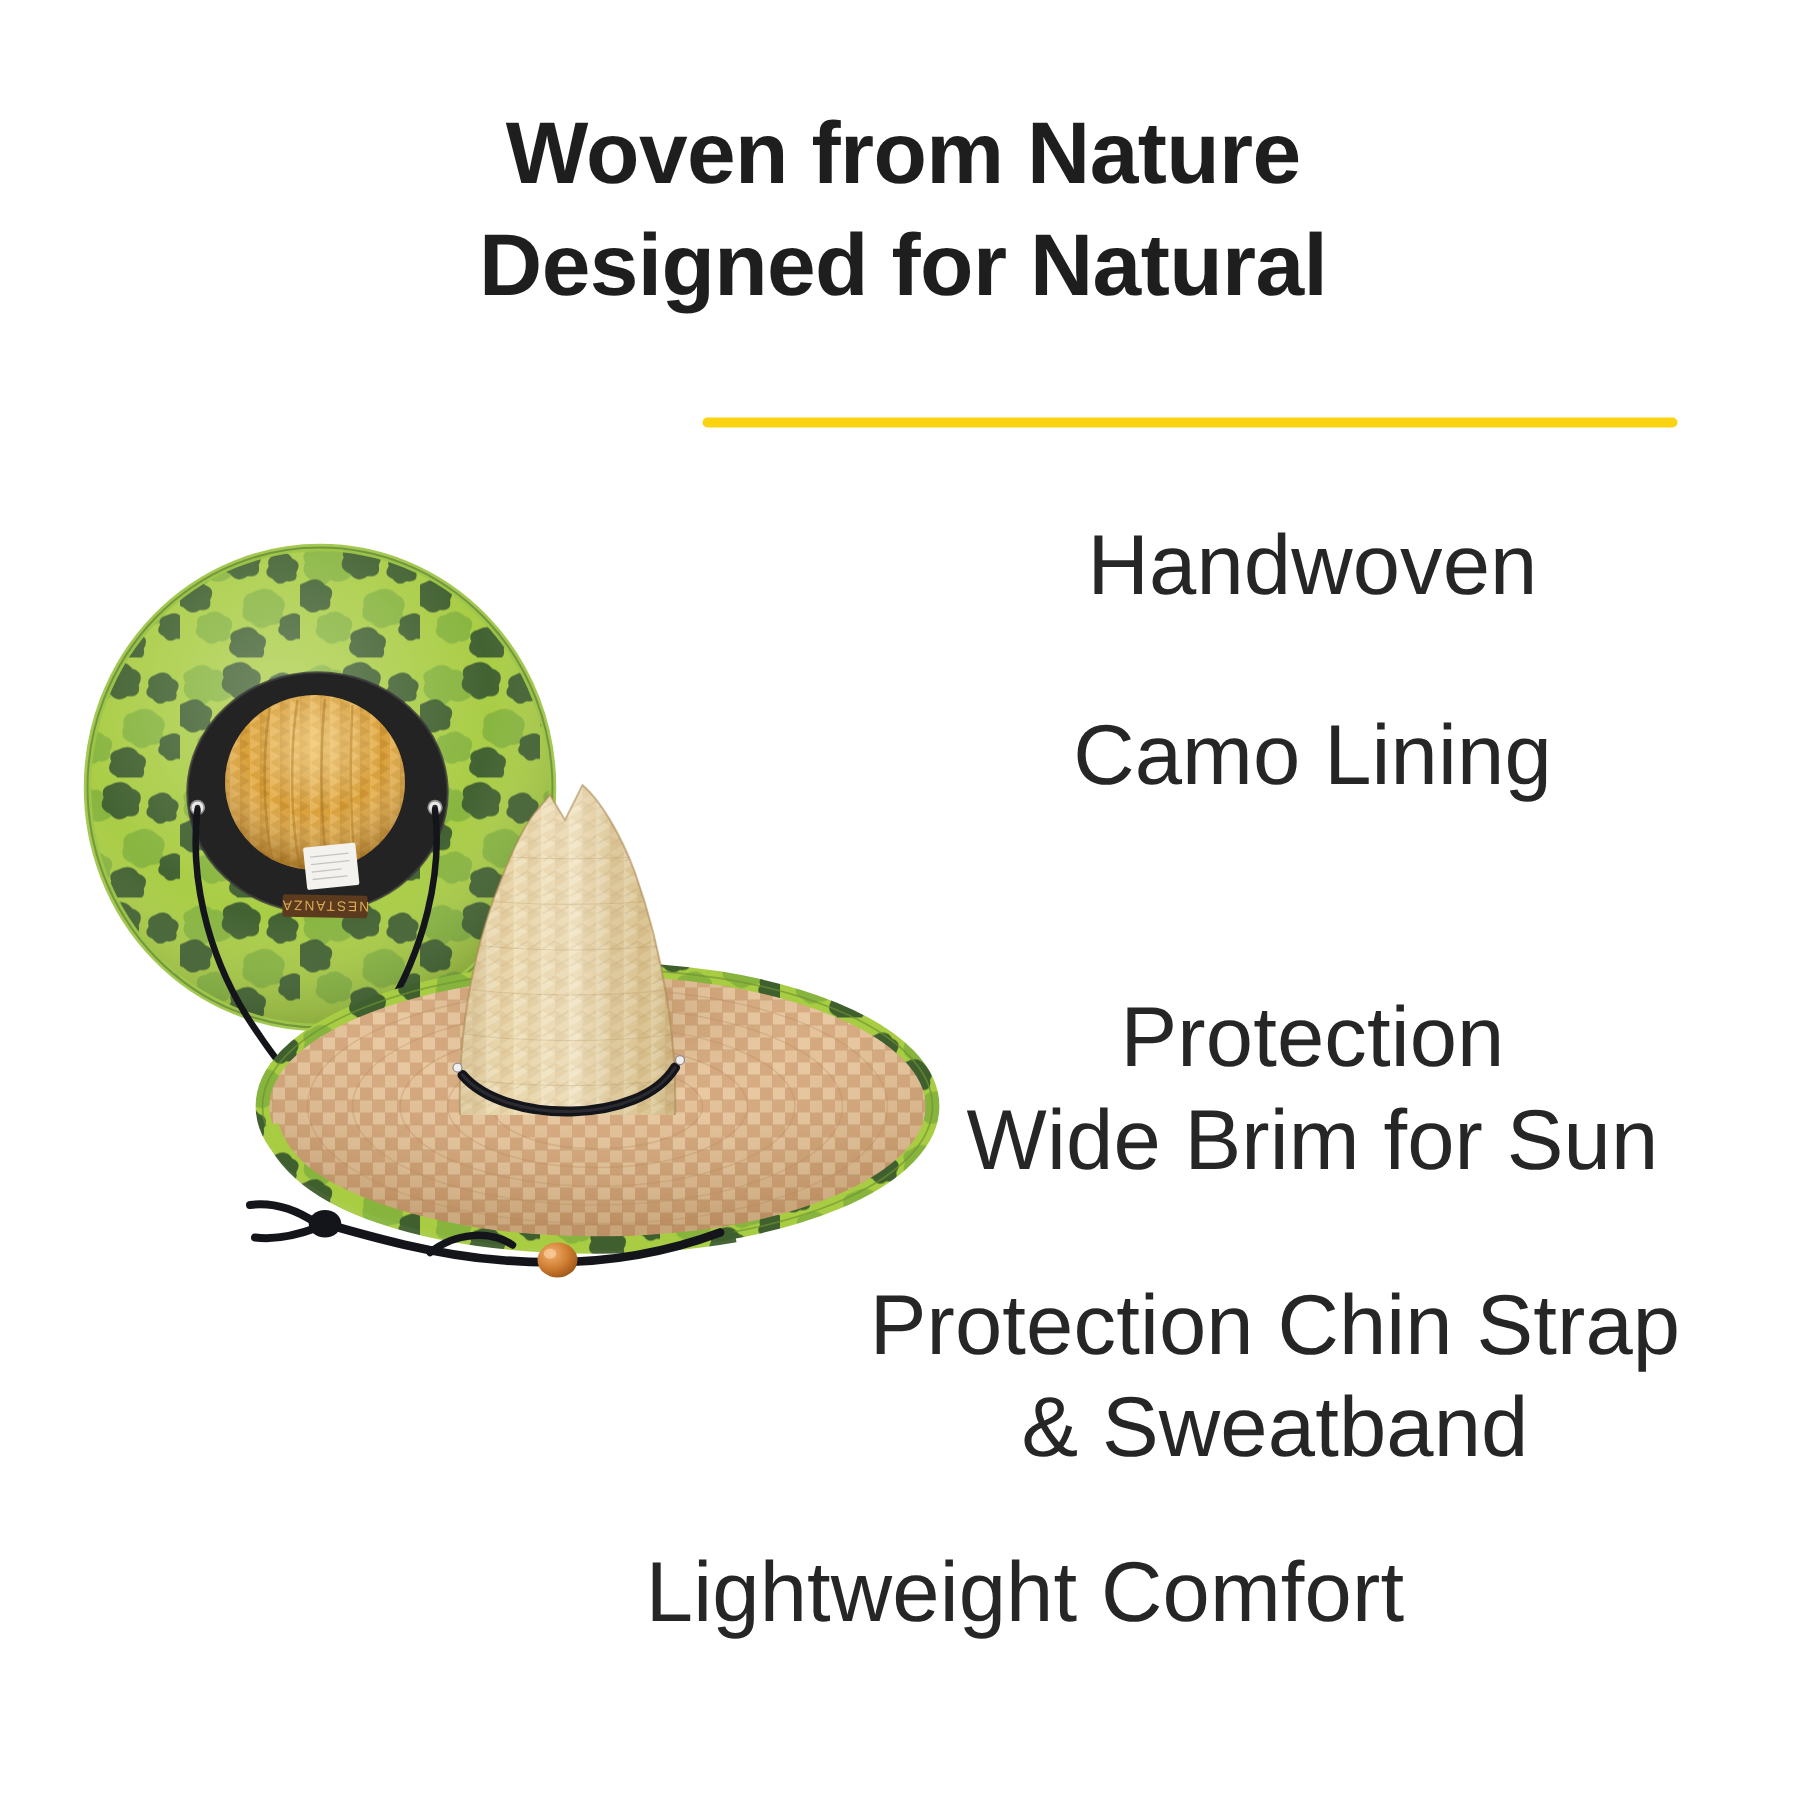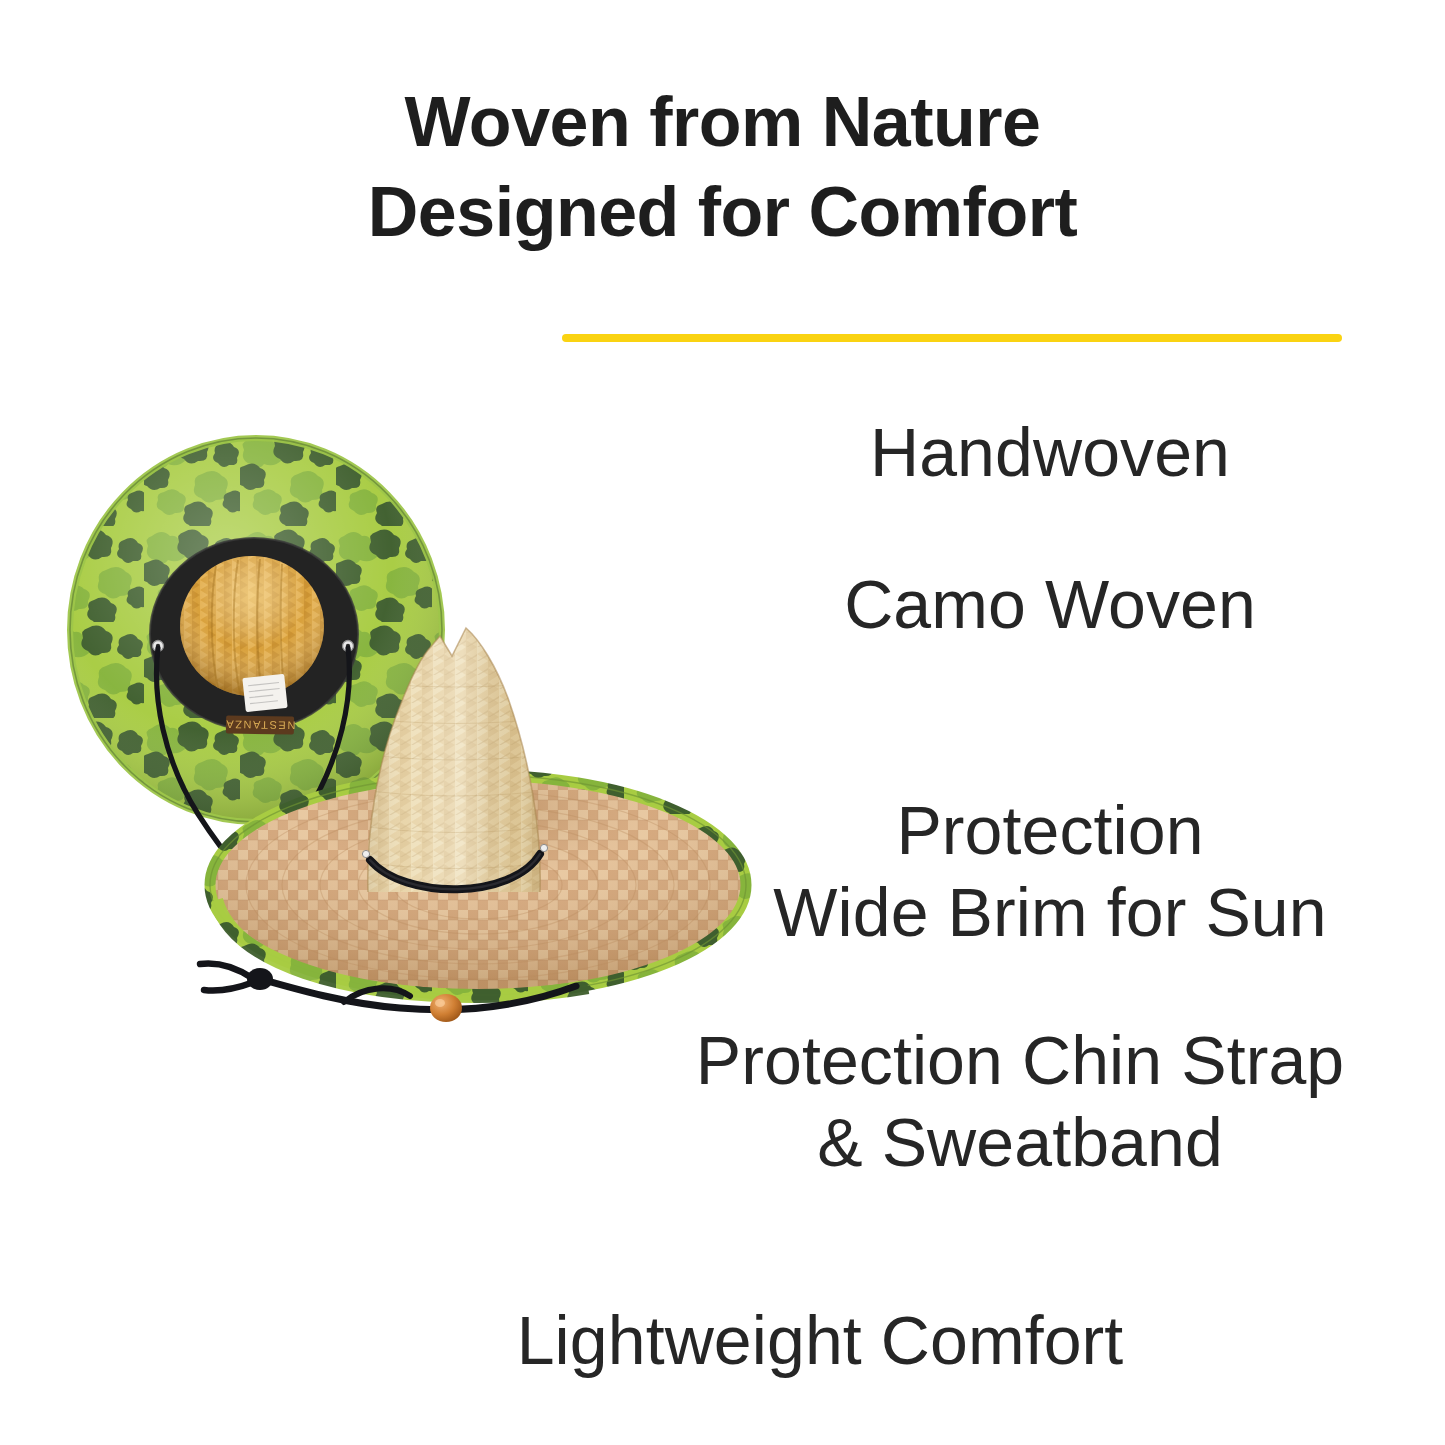--- a/index.html
+++ b/index.html
@@ -57,41 +57,41 @@
   .feature {
     font-size: 68px;
     line-height: 1.20;
     font-weight: 400;
     letter-spacing: 0.1px;
   }
   .feature-1 { position: absolute; left: 0; top: 0;   width: 700px; }
   .feature-2 { position: absolute; left: 0; top: 152px; width: 700px; }
   .feature-3 { position: absolute; left: 0; top: 378px; width: 700px; }
   .feature-4 { position: absolute; left: -30px; top: 608px; width: 700px; }
-  .feature-5 { position: absolute; left: -230px; top: 888px; width: 700px; text-align: center; }
+  .feature-5 { position: absolute; left: -230px; top: 822px; width: 700px; text-align: center; }
   .feature .ln { display: block; }
 
   
   .photo {
     position: absolute;
     left: 48px;
     top: 430px;
     width: 740px;
     height: 620px;
   }
   .photo svg { display: block; width: 740px; height: 620px; }
 </style>
 </head>
 <body>
 
 <div id="page">
 
   <div class="heading">
     <span class="hline">Woven from Nature</span>
-    <span class="hline">Designed for Comfort</span>
+    <span class="hline">Designed for Natural</span>
   </div>
 
   <div class="divider"></div>
 
   <div class="photo">
     <svg viewBox="0 0 740 620" xmlns="http://www.w3.org/2000/svg" role="img">
       <defs>
 
         <pattern id="camoPat" x="0" y="0" width="96" height="96" patternUnits="userSpaceOnUse">
           <rect width="96" height="96" fill="#a8cc42"></rect>
@@ -299,21 +299,21 @@
     </svg>
   </div>
 
   <div class="features">
 
     <div class="feature feature-1">
       <span class="ln">Handwoven</span>
     </div>
 
     <div class="feature feature-2">
-      <span class="ln">Camo Woven</span>
+      <span class="ln">Camo Lining</span>
     </div>
 
     <div class="feature feature-3">
       <span class="ln">Protection</span>
       <span class="ln">Wide Brim for Sun</span>
     </div>
 
     <div class="feature feature-4">
       <span class="ln">Protection Chin Strap</span>
       <span class="ln">&amp; Sweatband</span>

